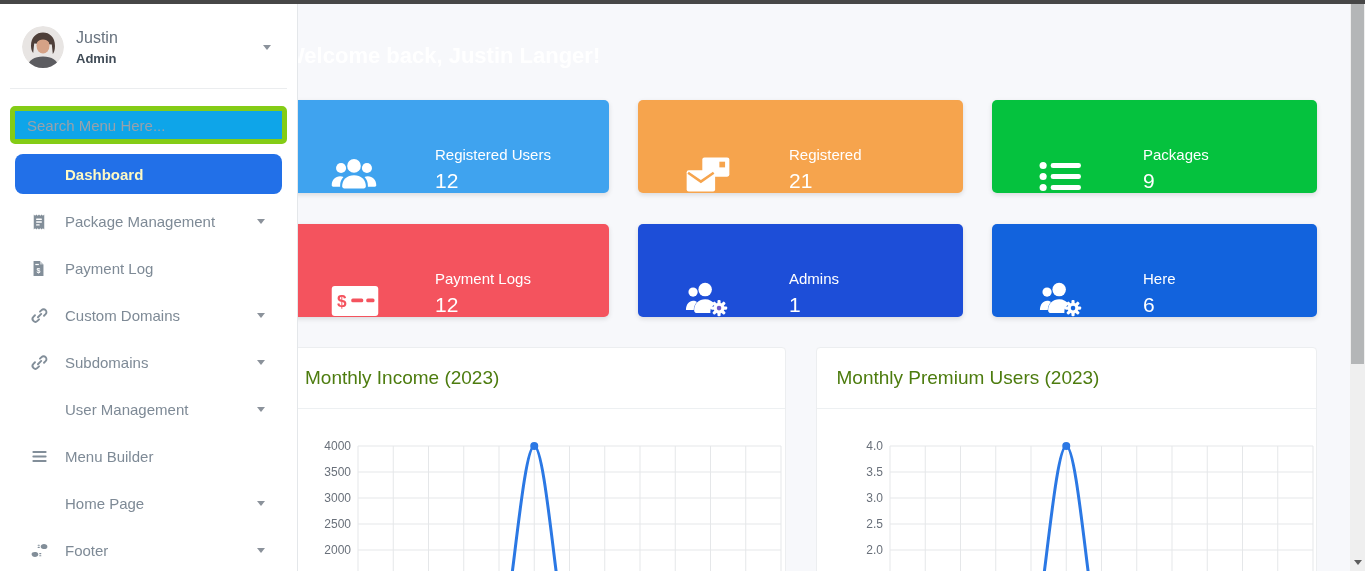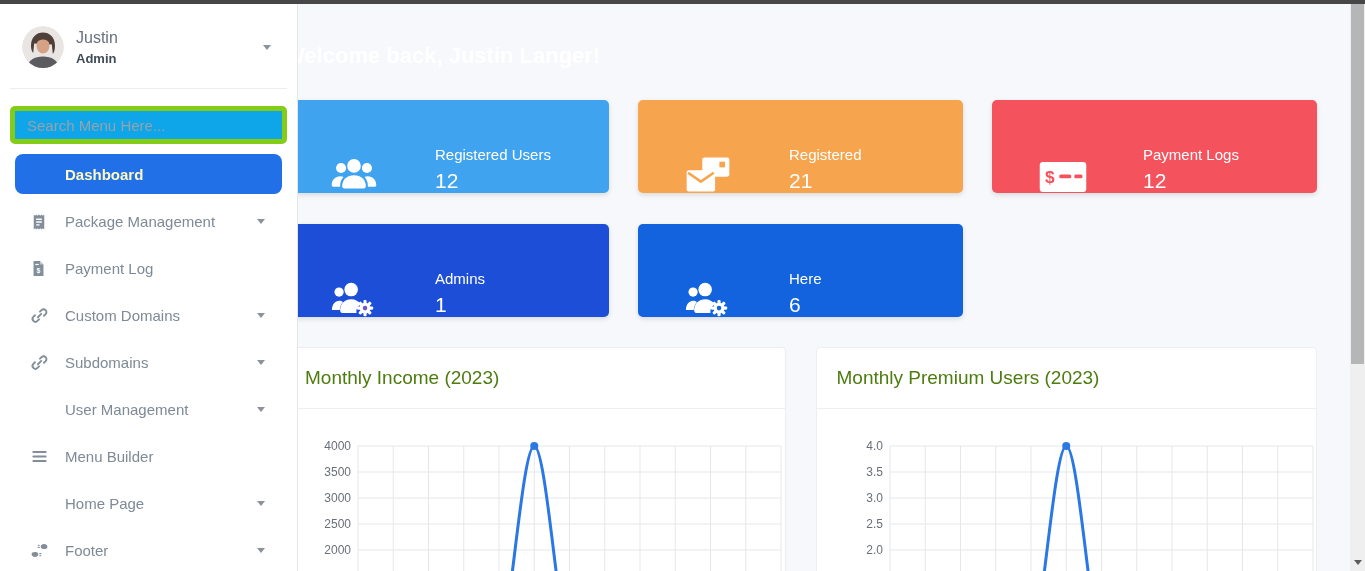--- a/index.html
+++ b/index.html
@@ -211,20 +211,36 @@
           <svg viewBox="0 0 64 52" width="46" height="37">
             <rect x="24" y="2" width="38" height="27" rx="3" fill="currentColor"></rect>
             <rect x="48" y="8" width="8" height="8" fill="var(--cc)"></rect>
             <rect x="2" y="20" width="40" height="30" rx="3" fill="currentColor"></rect>
             <path d="M4 23.5l18 12.5 18-12.5" fill="none" stroke="var(--cc)" stroke-width="3.5"></path>
           </svg>
         </div>
     <div class="stat-text">
       <div class="stat-label">Registered</div>
       <div class="stat-value">21</div>
+    </div>
+  </div>
+  <div class="stat-card" style="--cc:#05c23e;background:#05c23e">
+    <div class="stat-icon">
+          <svg viewBox="0 0 64 48" width="44" height="33" fill="currentColor">
+            <circle cx="6" cy="8" r="5.2"></circle>
+            <circle cx="6" cy="24" r="5.2"></circle>
+            <circle cx="6" cy="40" r="5.2"></circle>
+            <rect x="17" y="4.3" width="44" height="7.4" rx="3.4"></rect>
+            <rect x="17" y="20.3" width="44" height="7.4" rx="3.4"></rect>
+            <rect x="17" y="36.3" width="44" height="7.4" rx="3.4"></rect>
+          </svg>
+        </div>
+    <div class="stat-text">
+      <div class="stat-label">Packages</div>
+      <div class="stat-value">9</div>
     </div>
   </div>
   <div class="stat-card" style="--cc:#f4535e;background:#f4535e">
     <div class="stat-icon">
           <svg viewBox="0 0 64 42" width="48" height="32">
             <rect x="1" y="1" width="62" height="40" rx="4" fill="#fff"></rect>
             <text x="8" y="29" font-size="23" font-weight="bold" fill="var(--cc)" font-family="Liberation Sans, sans-serif">$</text>
             <rect x="27" y="17.5" width="16" height="5" rx="2" fill="var(--cc)"></rect>
             <rect x="47" y="17.5" width="11" height="5" rx="2" fill="var(--cc)"></rect>
           </svg>

